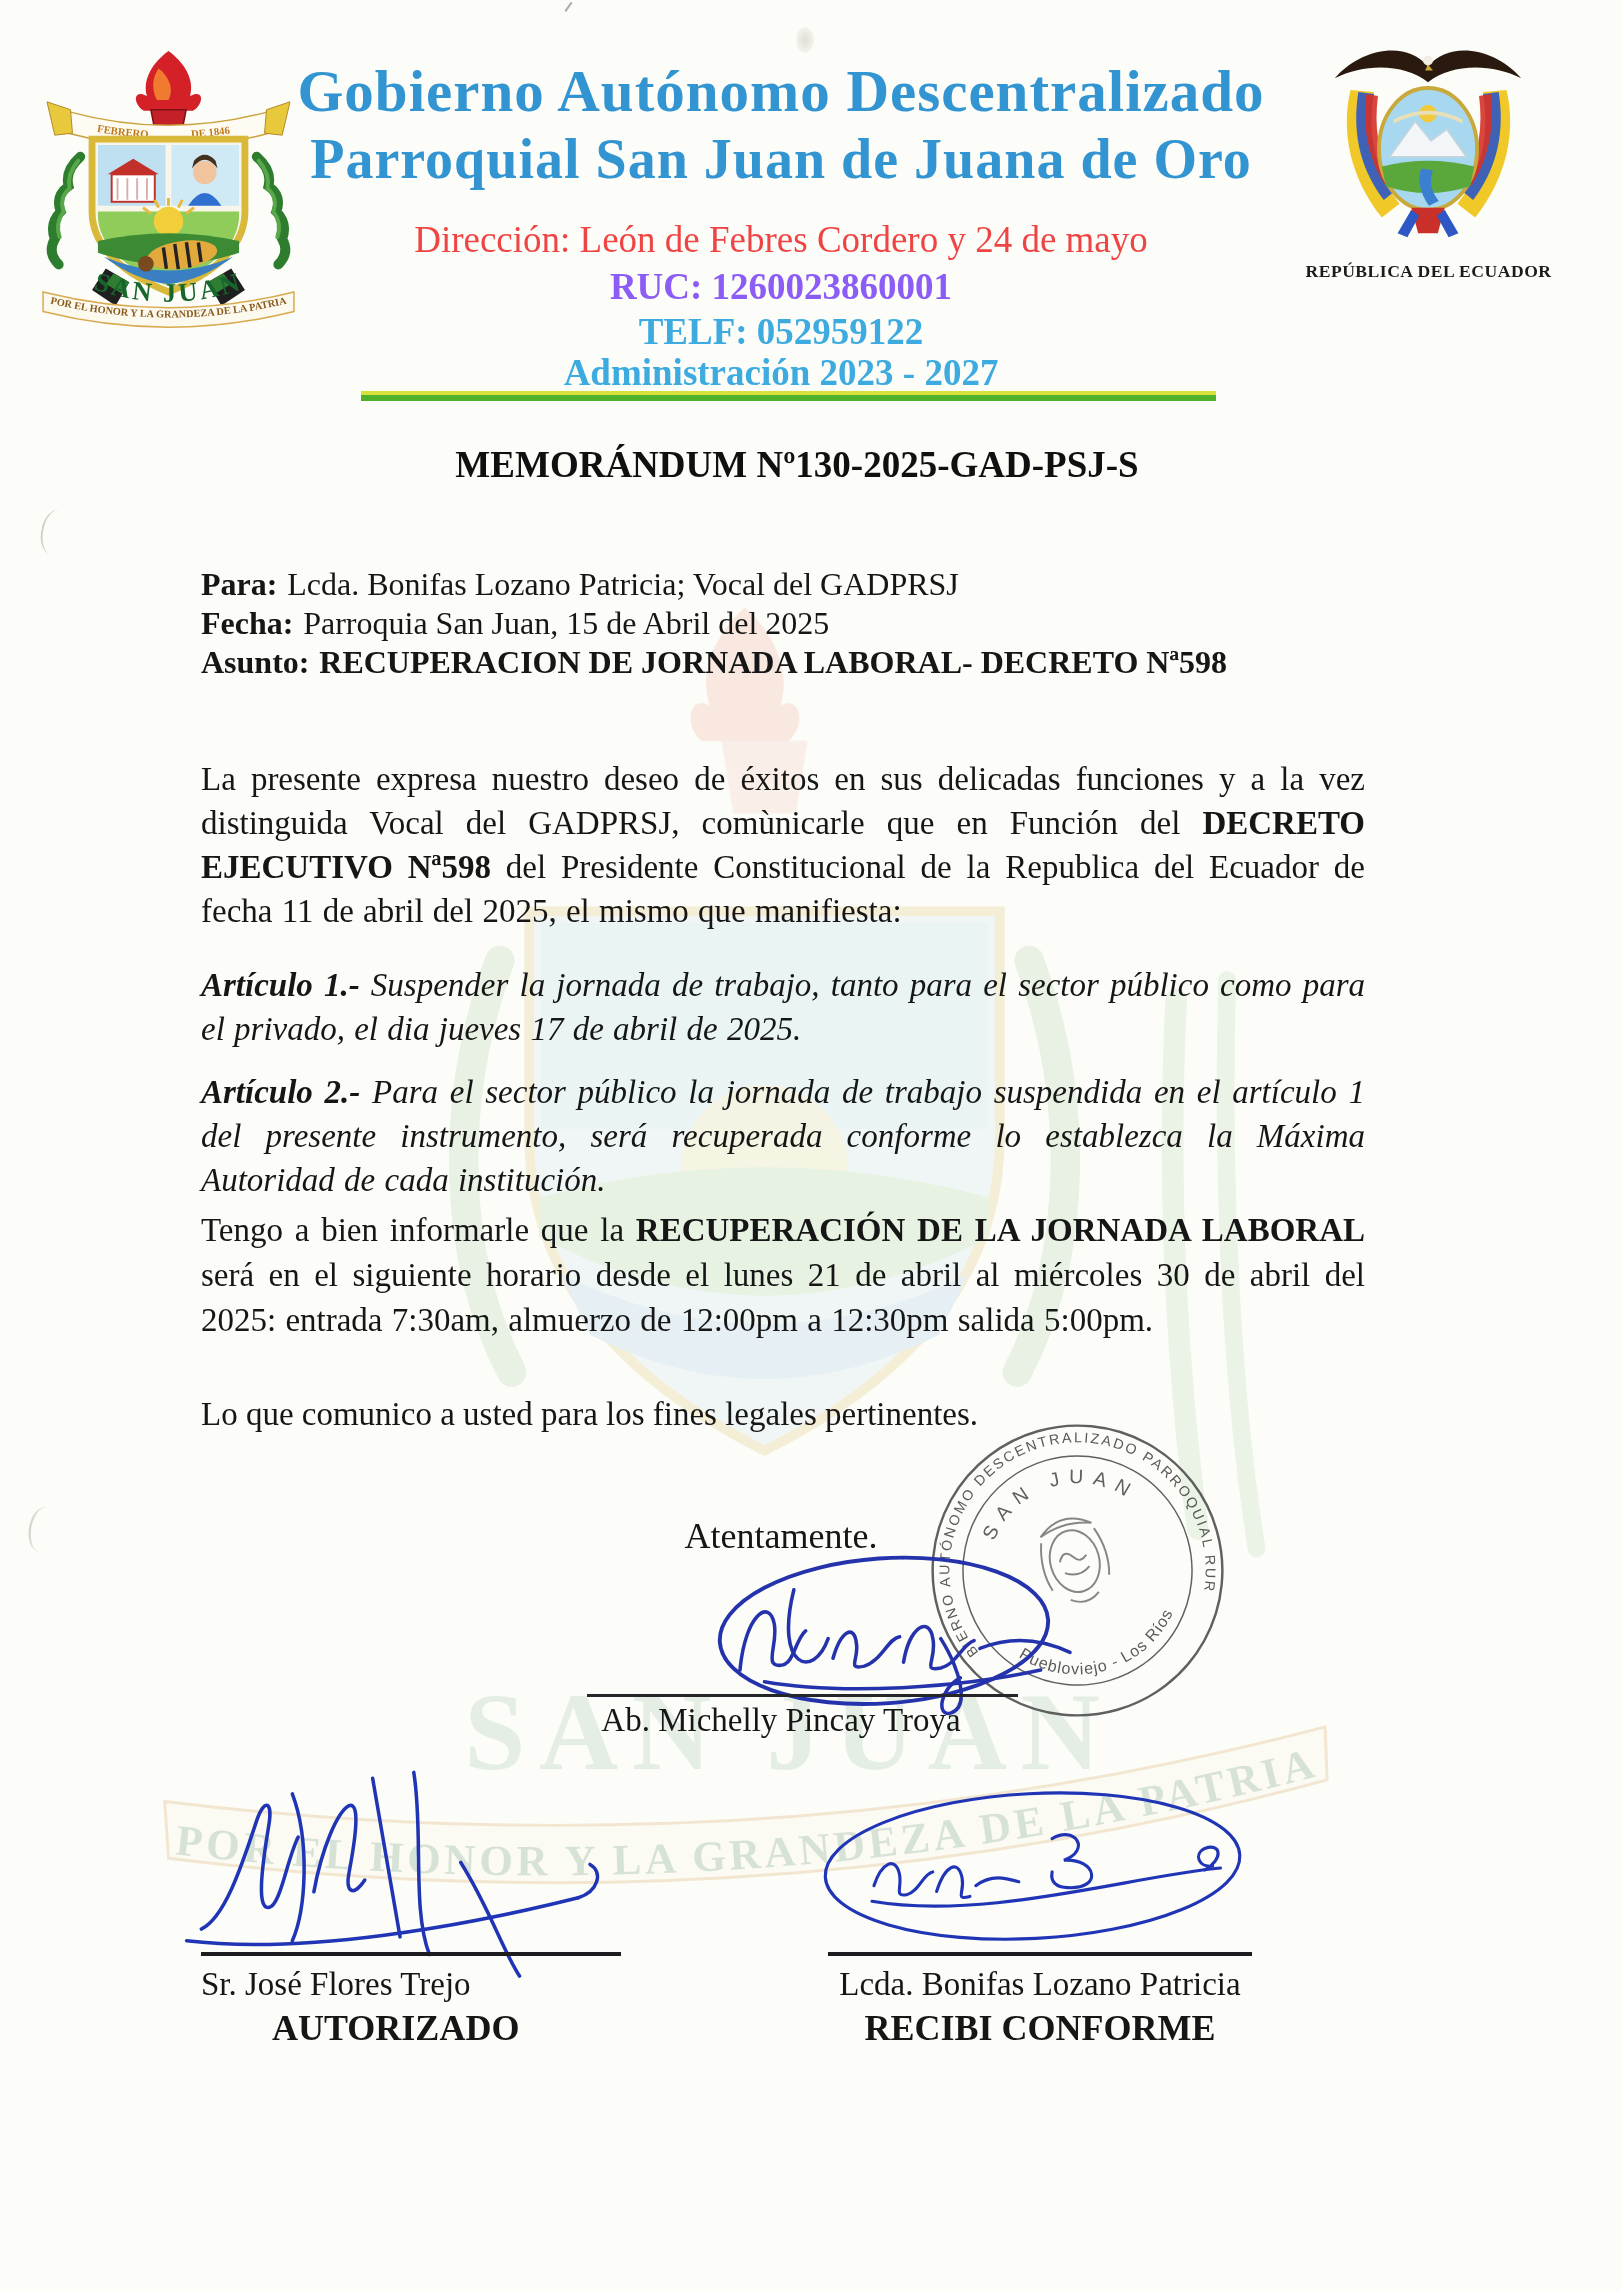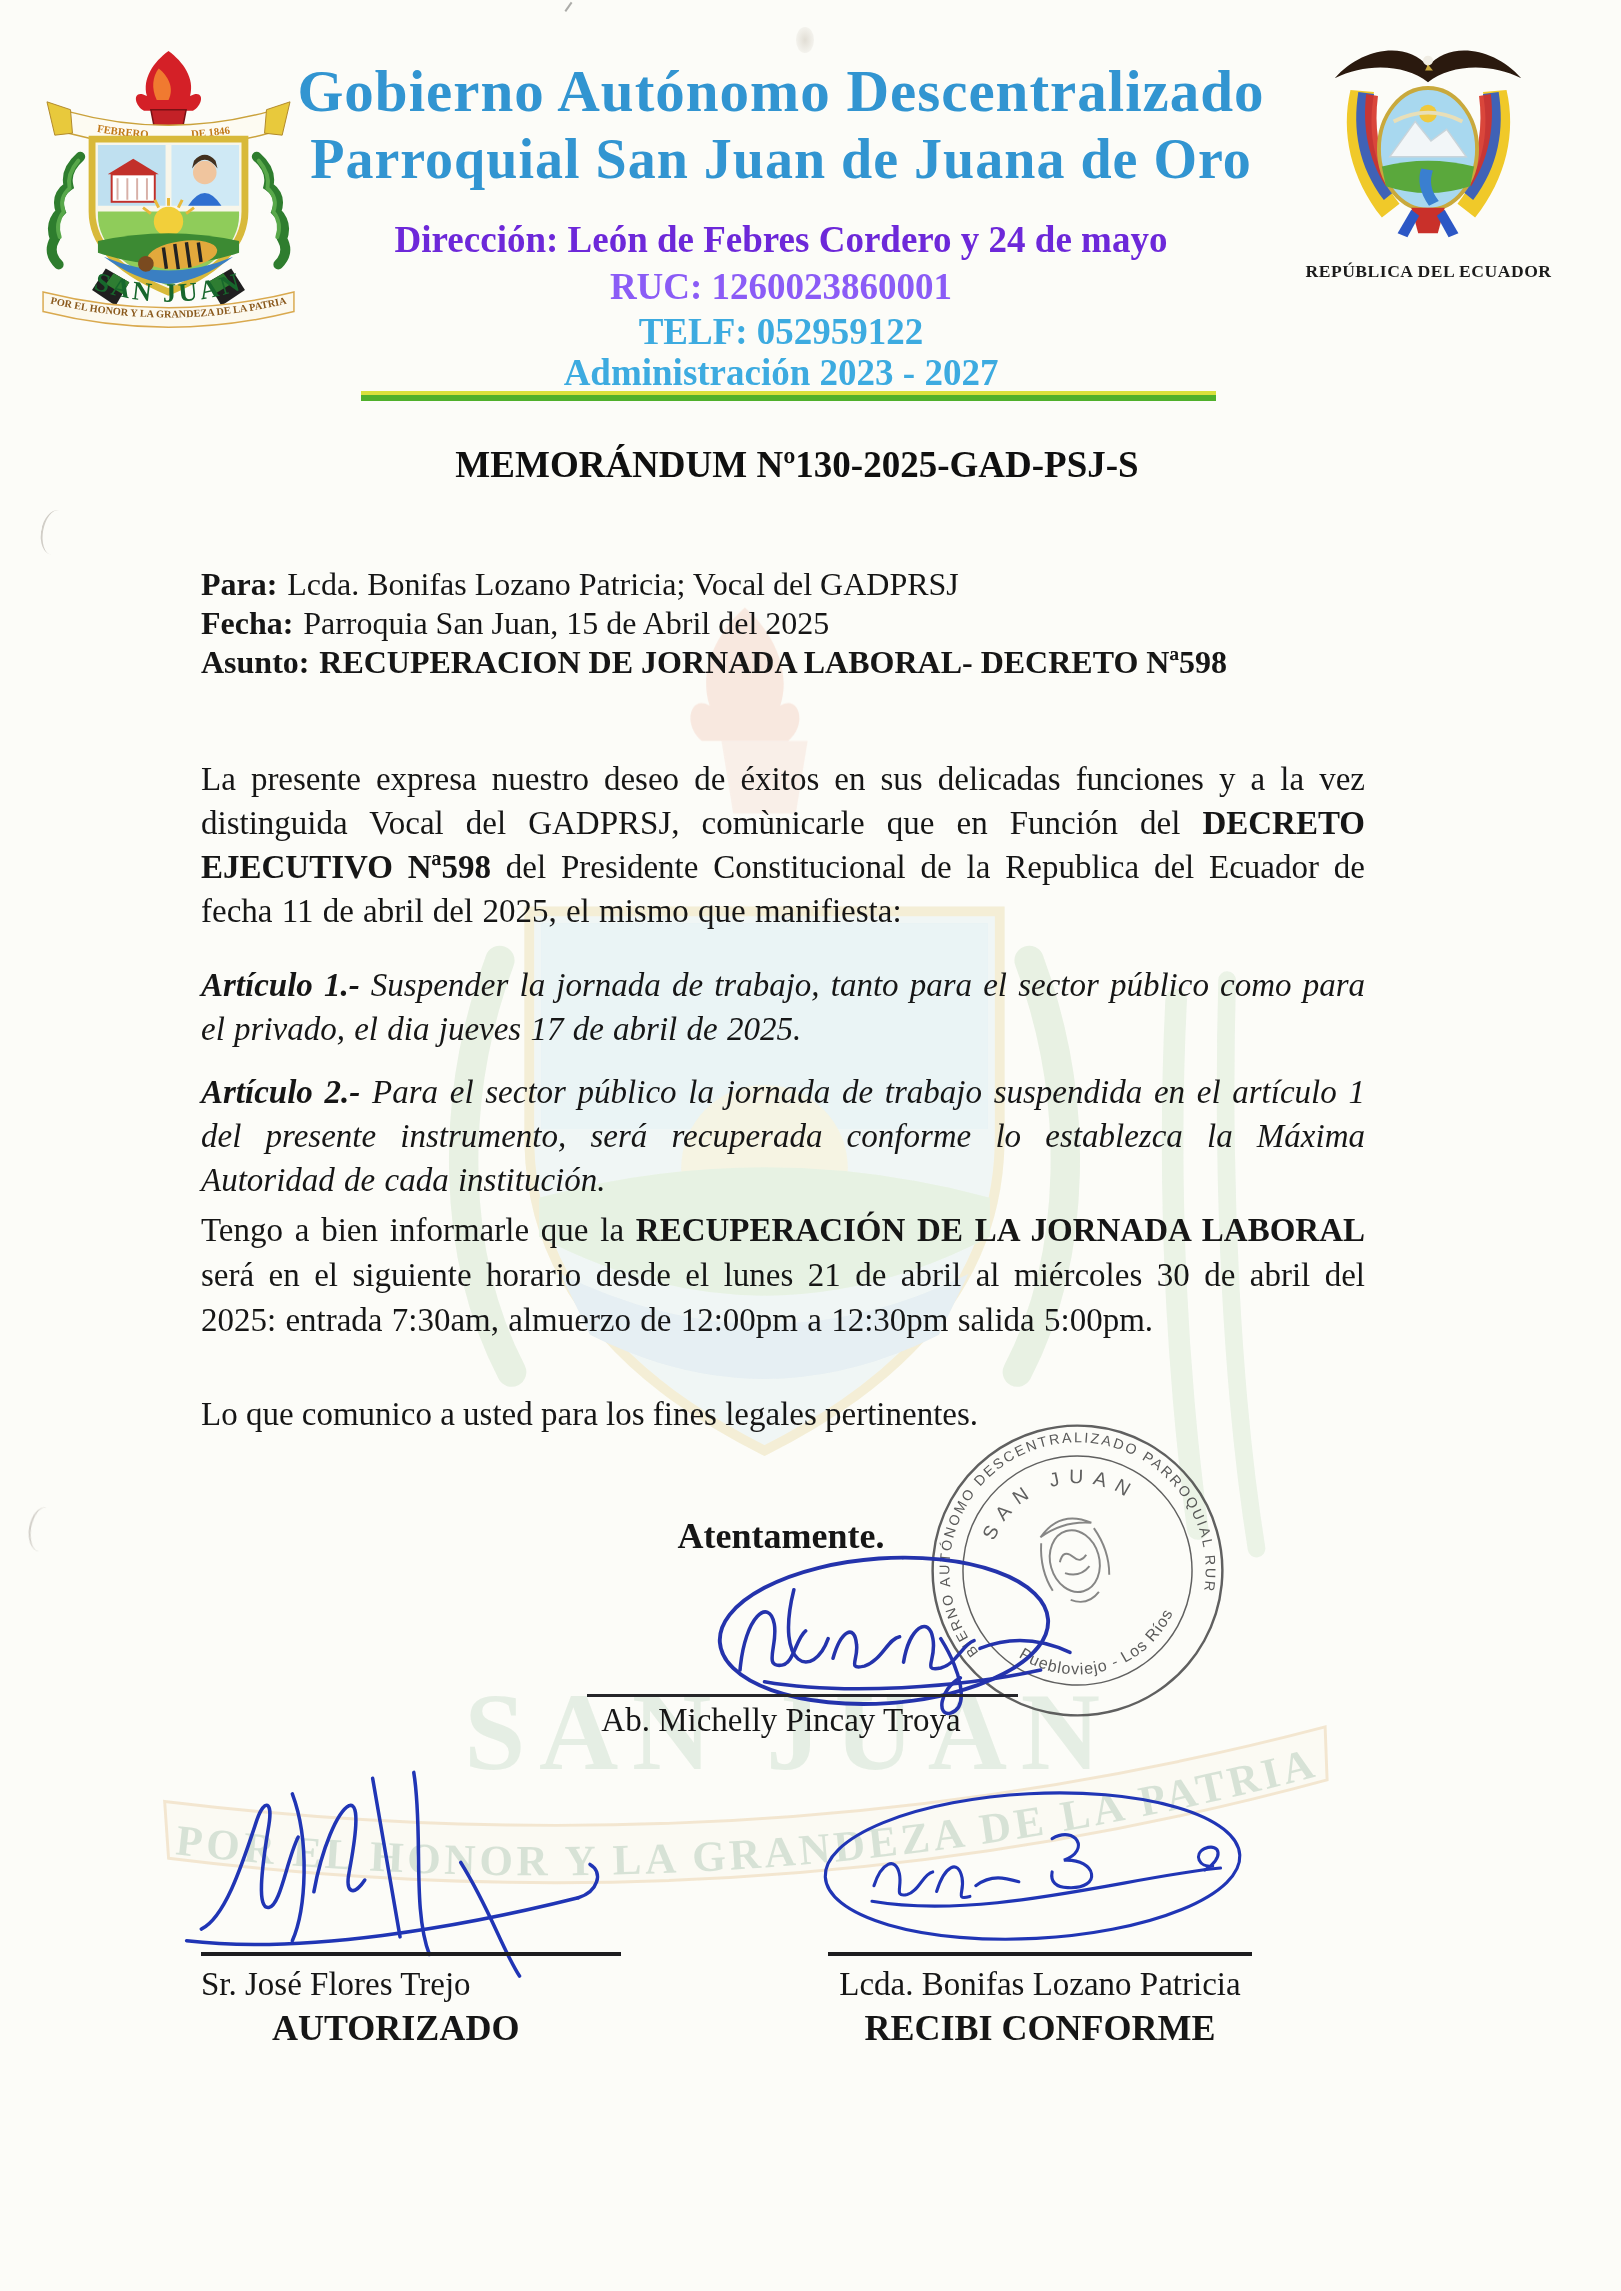--- a/index.html
+++ b/index.html
@@ -3,21 +3,21 @@
 <meta charset="utf-8">
 <style>
   html,body{margin:0;padding:0;background:#888;}
   .page{position:relative;width:1621px;height:2292px;background:#fcfcf8;overflow:hidden;
         font-family:"Liberation Serif","DejaVu Serif",serif;color:#161616;}
   .abs{position:absolute;}
   .ctr{left:0;width:1562px;text-align:center;}
   
   .hdr1{top:57px;font-size:59px;font-weight:bold;color:#3295d1;letter-spacing:1px;}
   .hdr2{top:127px;font-size:56px;font-weight:bold;color:#3295d1;letter-spacing:1px;}
-  .hdr3{top:218px;font-size:37px;font-weight:bold;color:#6d28d9;}
+  .hdr3{top:218px;font-size:37px;font-weight:normal;color:#ef4444;}
   .hdr4{top:265px;font-size:37px;font-weight:bold;color:#8b5cf6;}
   .hdr5{top:310px;font-size:37px;font-weight:bold;color:#3dabe0;}
   .hdr6{top:351px;font-size:37px;font-weight:bold;color:#3dabe0;}
   .rule{left:361px;top:391px;width:855px;height:9.8px;}
   .rule .y{height:3.9px;background:#d8e03c;}
   .rule .g{height:5.9px;background:#4fb02b;}
   .logo-l{left:35px;top:45px;width:267px;height:294px;}
   .logo-r{left:1323px;top:39px;width:211px;height:211px;}
   .logo-r-cap{left:1296px;top:261px;width:265px;text-align:center;font-size:17.6px;font-weight:600;
               letter-spacing:0.5px;color:#1c1c1c;}
@@ -27,21 +27,21 @@
   .meta b{font-weight:bold;}
   .meta span{margin-left:9.8px;}
   .meta .bv{font-weight:bold;}
   .bpar{left:201px;width:1164px;font-size:33px;line-height:44px;text-align:justify;word-spacing:1px;}
   .p1{top:757px;}
   .art{font-style:italic;}
   .a1{top:963px;}
   .a2{top:1070px;line-height:44px;}
   .p2{top:1208px;line-height:45px;}
   .closing{left:201px;top:1396px;font-size:33px;}
-  .salut{top:1515px;font-size:36px;font-weight:bold;}
+  .salut{top:1515px;font-size:36px;}
   .b{font-weight:bold;}
   
   .sig-underline{left:587px;top:1694px;width:431px;height:2.9px;background:#26262a;}
   .sec-name{top:1702px;font-size:33px;}
   .sec-title{top:1741px;font-size:36px;font-weight:bold;}
   .sig-sec{left:647px;top:1521px;width:470px;height:206px;}
   .stamp{left:916px;top:1409px;width:323px;height:323px;opacity:.88;}
   .wm{left:137px;top:588px;width:1353px;height:1333px;}
   .sig-left{left:167px;top:1743px;width:470px;height:235px;}
   .sig-right{left:809px;top:1776px;width:451px;height:186px;}

